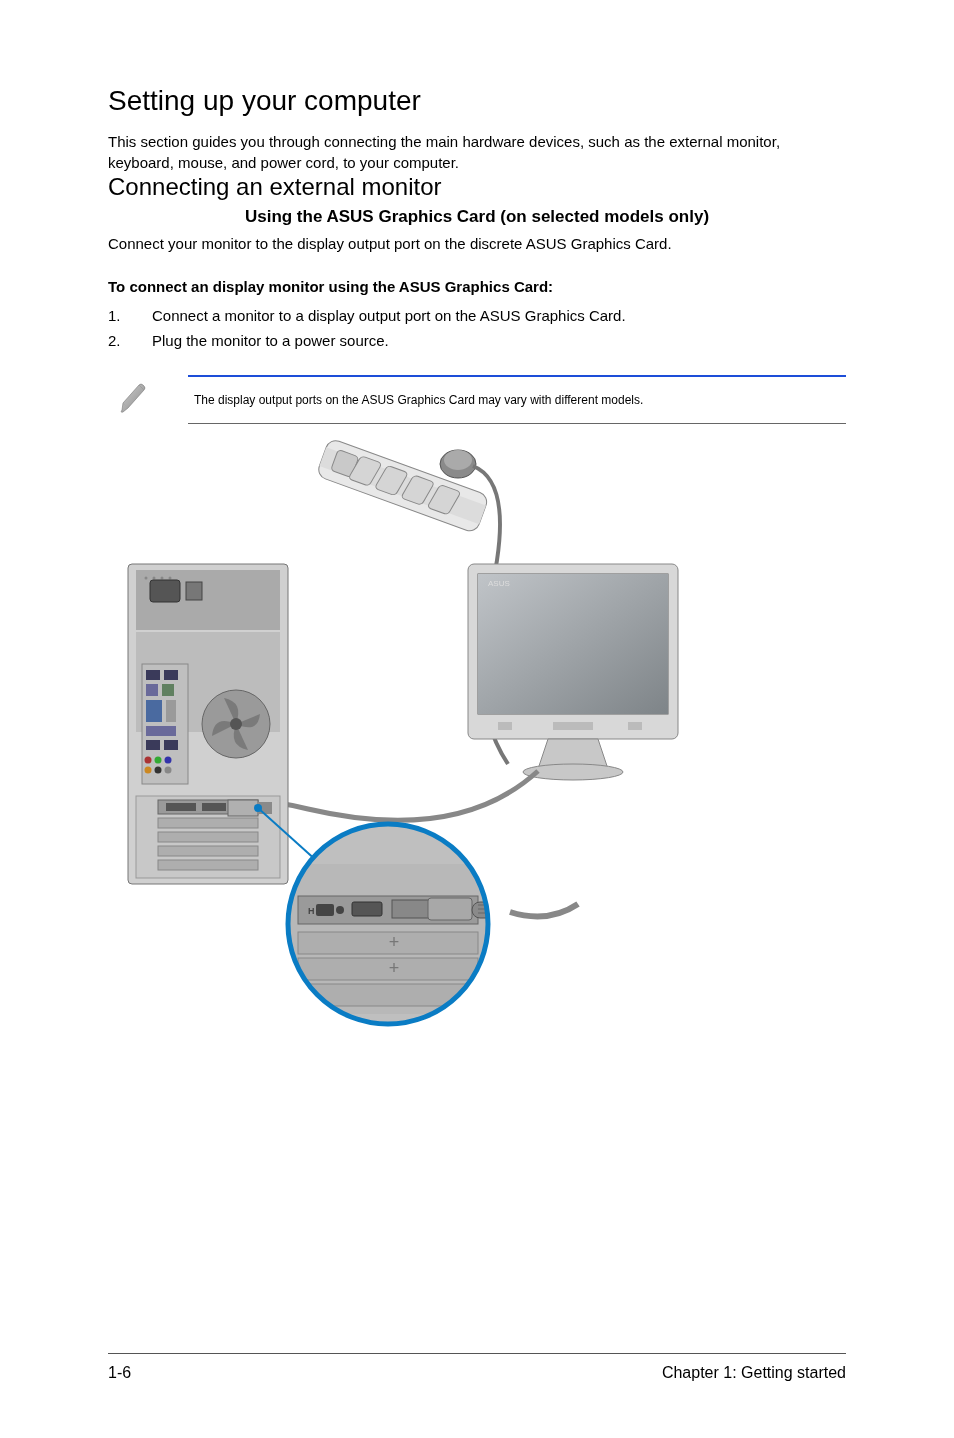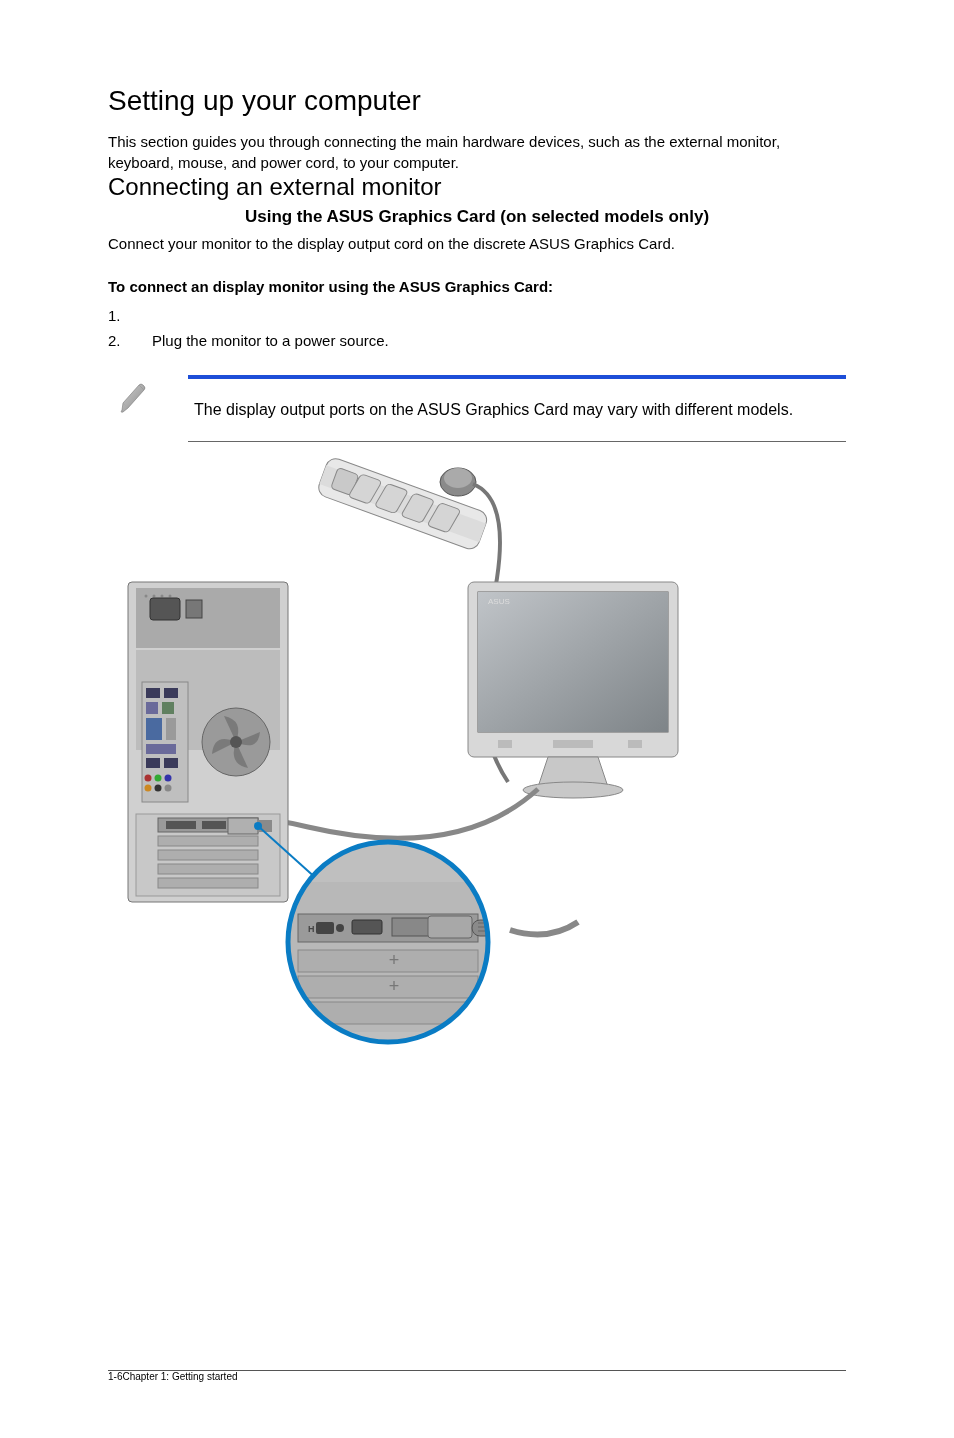--- a/index.html
+++ b/index.html
@@ -64,53 +64,56 @@
       margin-bottom: 10px;
     }
     .note-icon {
       width: 80px;
       flex-shrink: 0;
       padding-top: 5px;
       padding-left: 8px;
     }
     .note-box {
       flex: 1;
-      border-top: 4px solid #1d4ed8;
+      border-top: 2px solid #1d4ed8;
       border-bottom: 1px solid #666;
-      padding: 22px 6px;
-      font-size: 16px;
+      padding: 16px 6px;
+      font-size: 12px;
     }
     .illustration-wrap {
       text-align: left;
       margin-top: 10px;
     }
     .footer {
       position: absolute;
       bottom: 56px;
       left: 108px;
       right: 108px;
       border-top: 1px solid #555;
-      font-size: 10px;
+      padding-top: 10px;
+      font-size: 16px;
       display: flex;
+      justify-content: space-between;
     }
   </style>
 </head>
 <body>
 
 <h1>Setting up your computer</h1>
 <p class="intro">This section guides you through connecting the main hardware devices, such as the external monitor, keyboard, mouse, and power cord, to your computer.</p>
 
 <h2>Connecting an external monitor</h2>
 <h3>Using the ASUS Graphics Card (on selected models only)</h3>
-<p class="subdesc">Connect your monitor to the display output cord on the discrete ASUS Graphics Card.</p>
+<p class="subdesc">Connect your monitor to the display output port on the discrete ASUS Graphics Card.</p>
 
 <h4>To connect an display monitor using the ASUS Graphics Card:</h4>
 <ol class="steps">
   <li>
     <span class="num">1.</span>
+    <span>Connect a monitor to a display output port on the ASUS Graphics Card.</span>
   </li>
   <li>
     <span class="num">2.</span>
     <span>Plug the monitor to a power source.</span>
   </li>
 </ol>
 
 <div class="note-block">
   <div class="note-icon">
     <svg width="36" height="36" viewBox="0 0 36 36">

